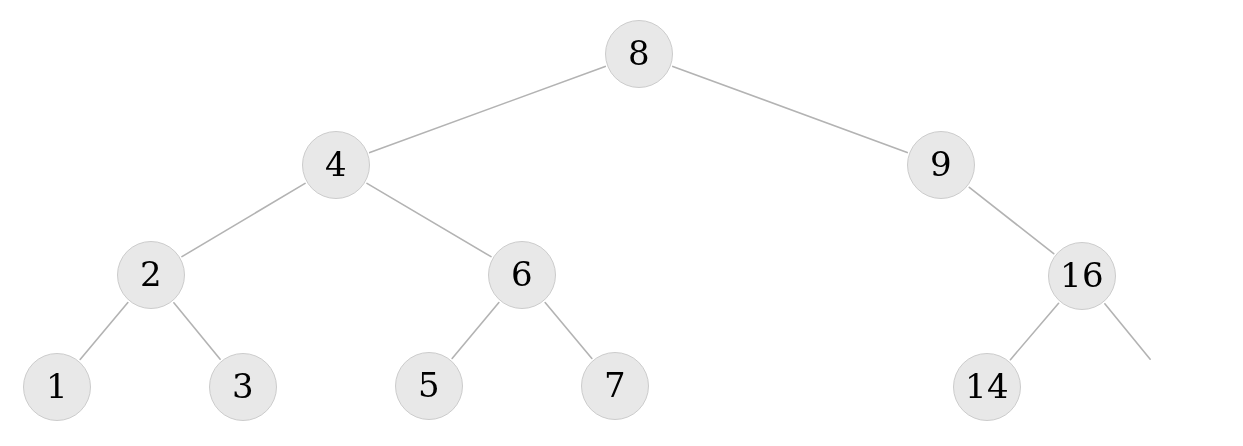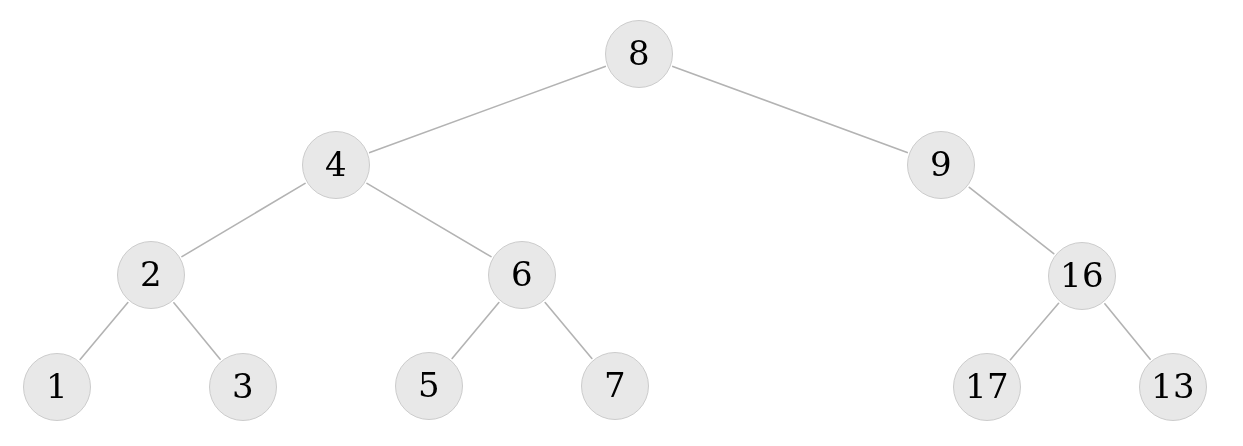--- a/index.html
+++ b/index.html
@@ -94,19 +94,16 @@
       <div class="tree-node" style="left: 209px; top: 353px; width: 68px; height: 68px; background: rgb(232, 232, 232); border-color: rgb(204, 204, 204); color: rgb(0, 0, 0); font-size: 34px;">
         <span class="node-label">3</span>
       </div>
       <div class="tree-node" style="left: 395px; top: 352px; width: 68px; height: 68px; background: rgb(232, 232, 232); border-color: rgb(204, 204, 204); color: rgb(0, 0, 0); font-size: 34px;">
         <span class="node-label">5</span>
       </div>
       <div class="tree-node" style="left: 581px; top: 352px; width: 68px; height: 68px; background: rgb(232, 232, 232); border-color: rgb(204, 204, 204); color: rgb(0, 0, 0); font-size: 34px;">
         <span class="node-label">7</span>
       </div>
       <div class="tree-node" style="left: 953px; top: 353px; width: 68px; height: 68px; background: rgb(232, 232, 232); border-color: rgb(204, 204, 204); color: rgb(0, 0, 0); font-size: 34px;">
-        <span class="node-label">17</span>
-      </div>
-      <div class="tree-node" style="left: 1139px; top: 353px; width: 68px; height: 68px; background: rgb(232, 232, 232); border-color: rgb(204, 204, 204); color: rgb(0, 0, 0); font-size: 34px;">
-        <span class="node-label">13</span>
+        <span class="node-label">14</span>
       </div>
     </div>
 </div>
 
 </body></html>

